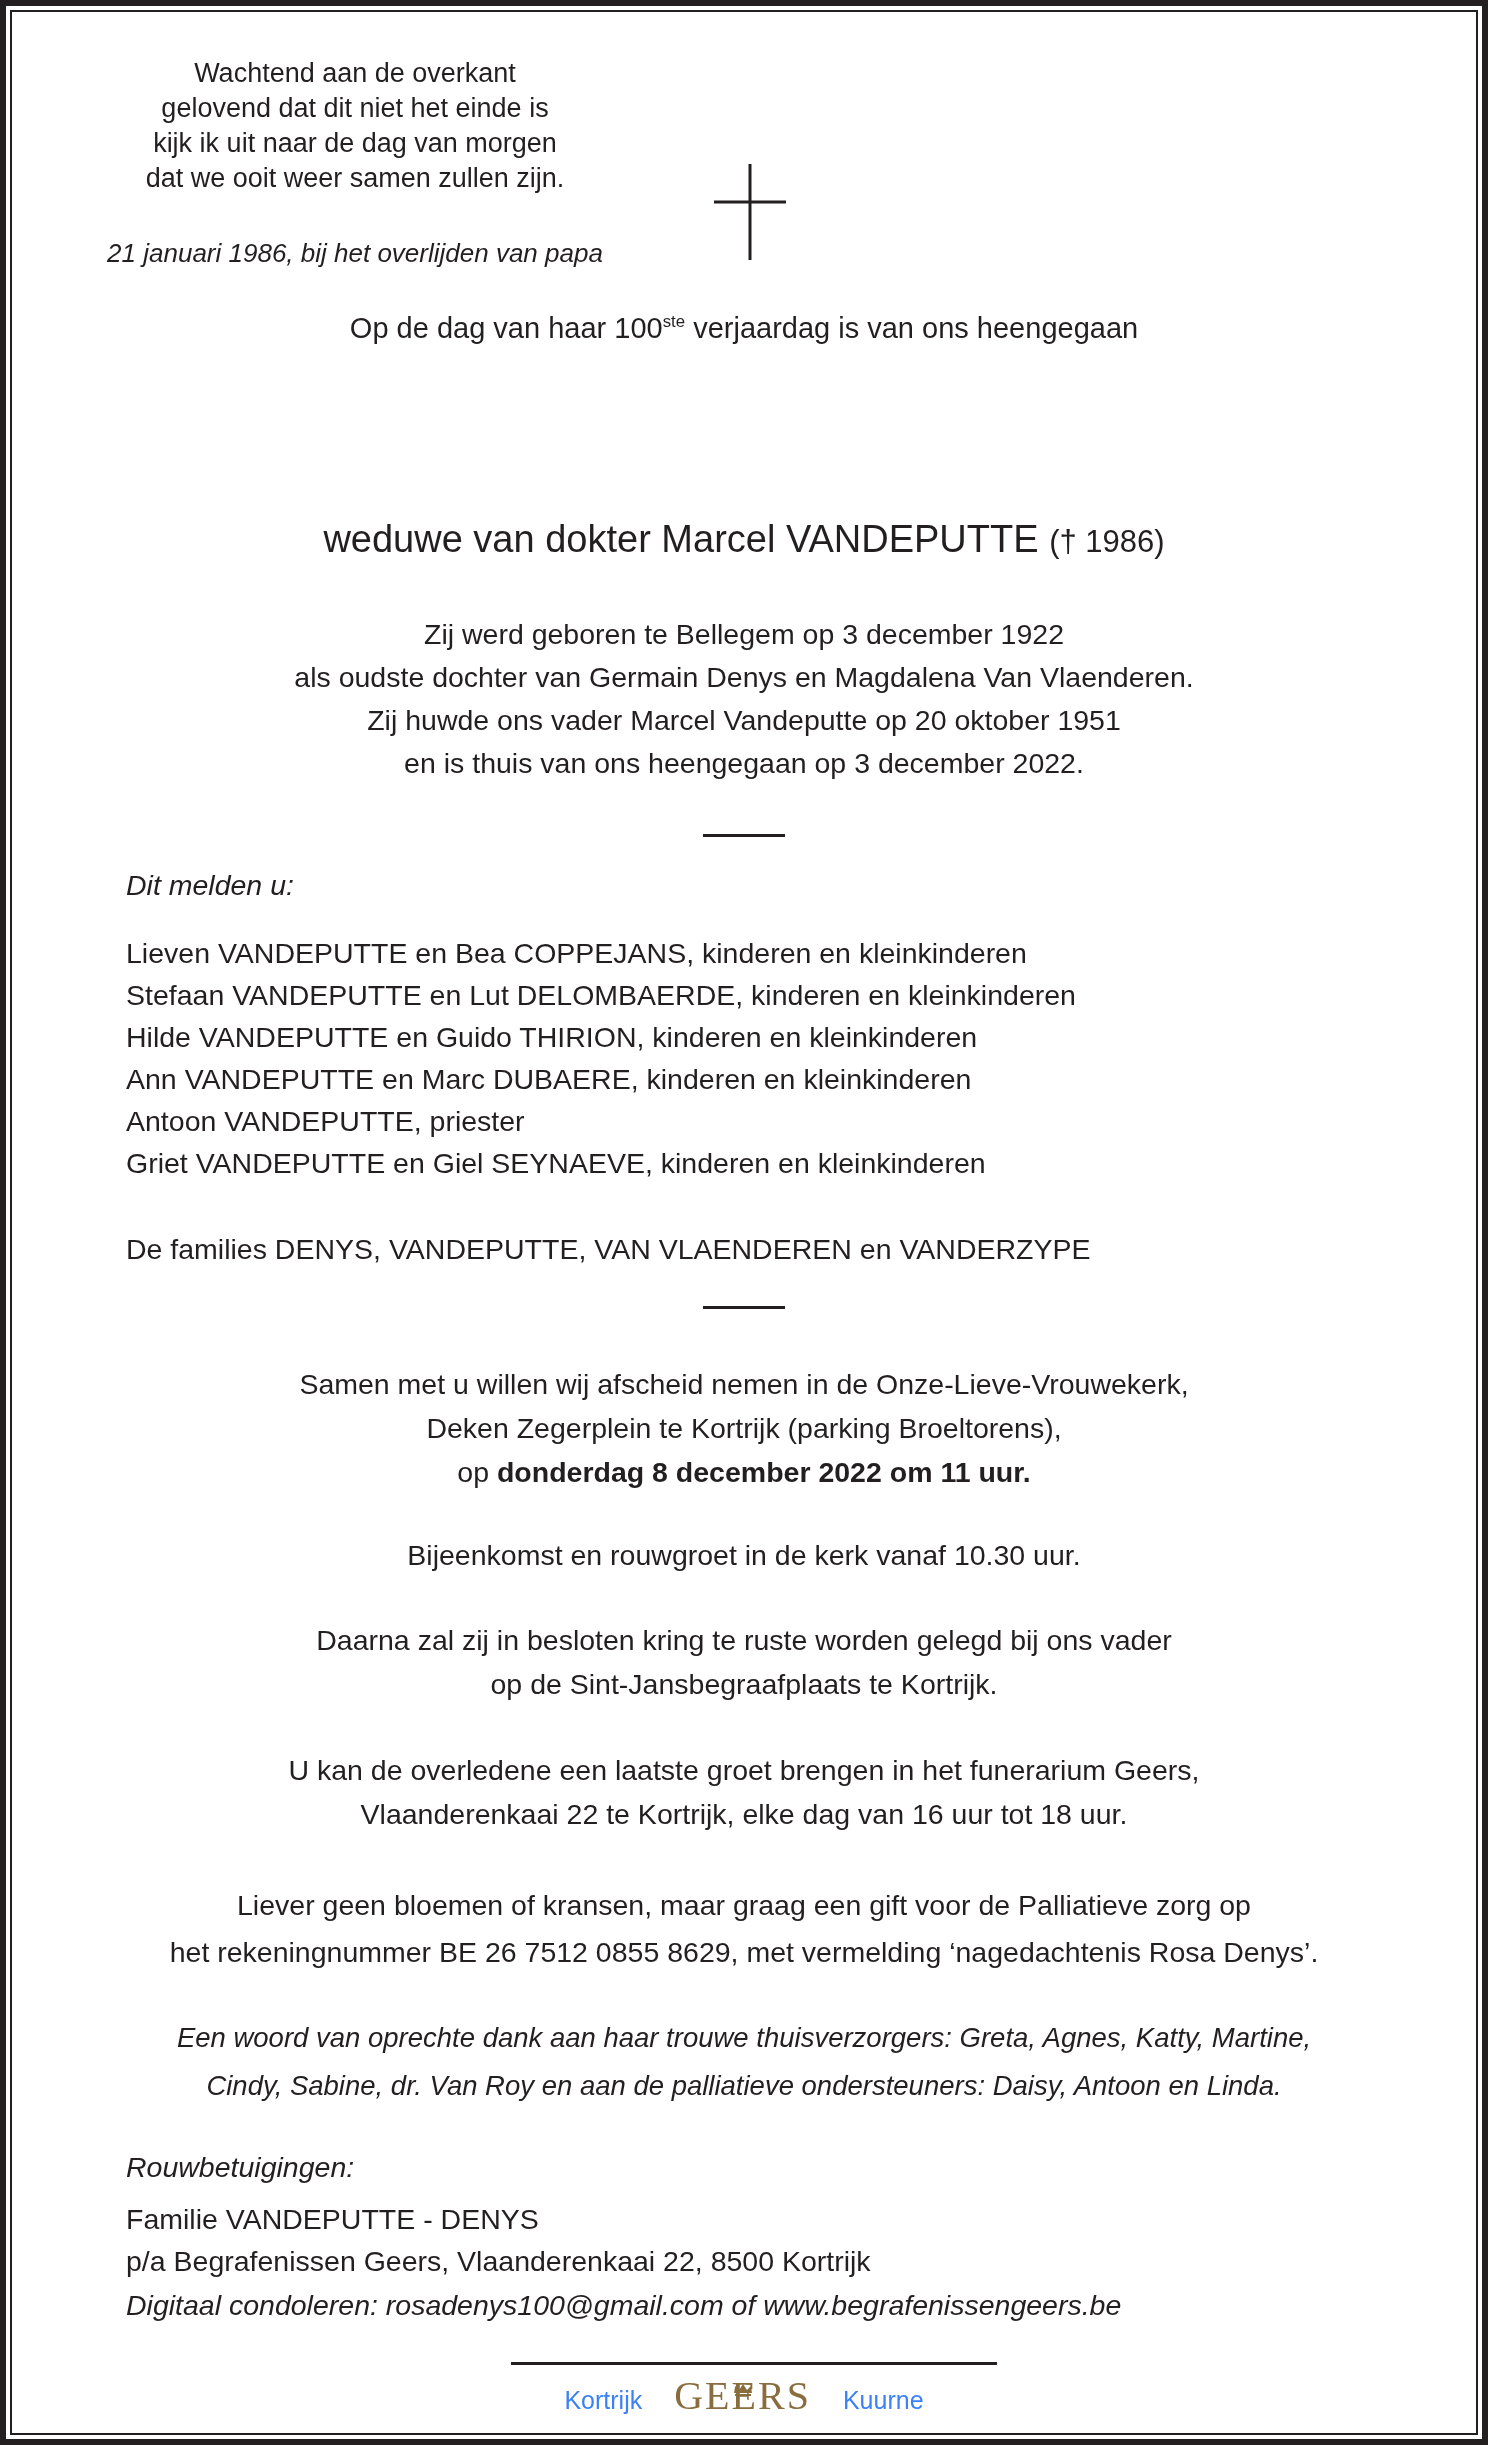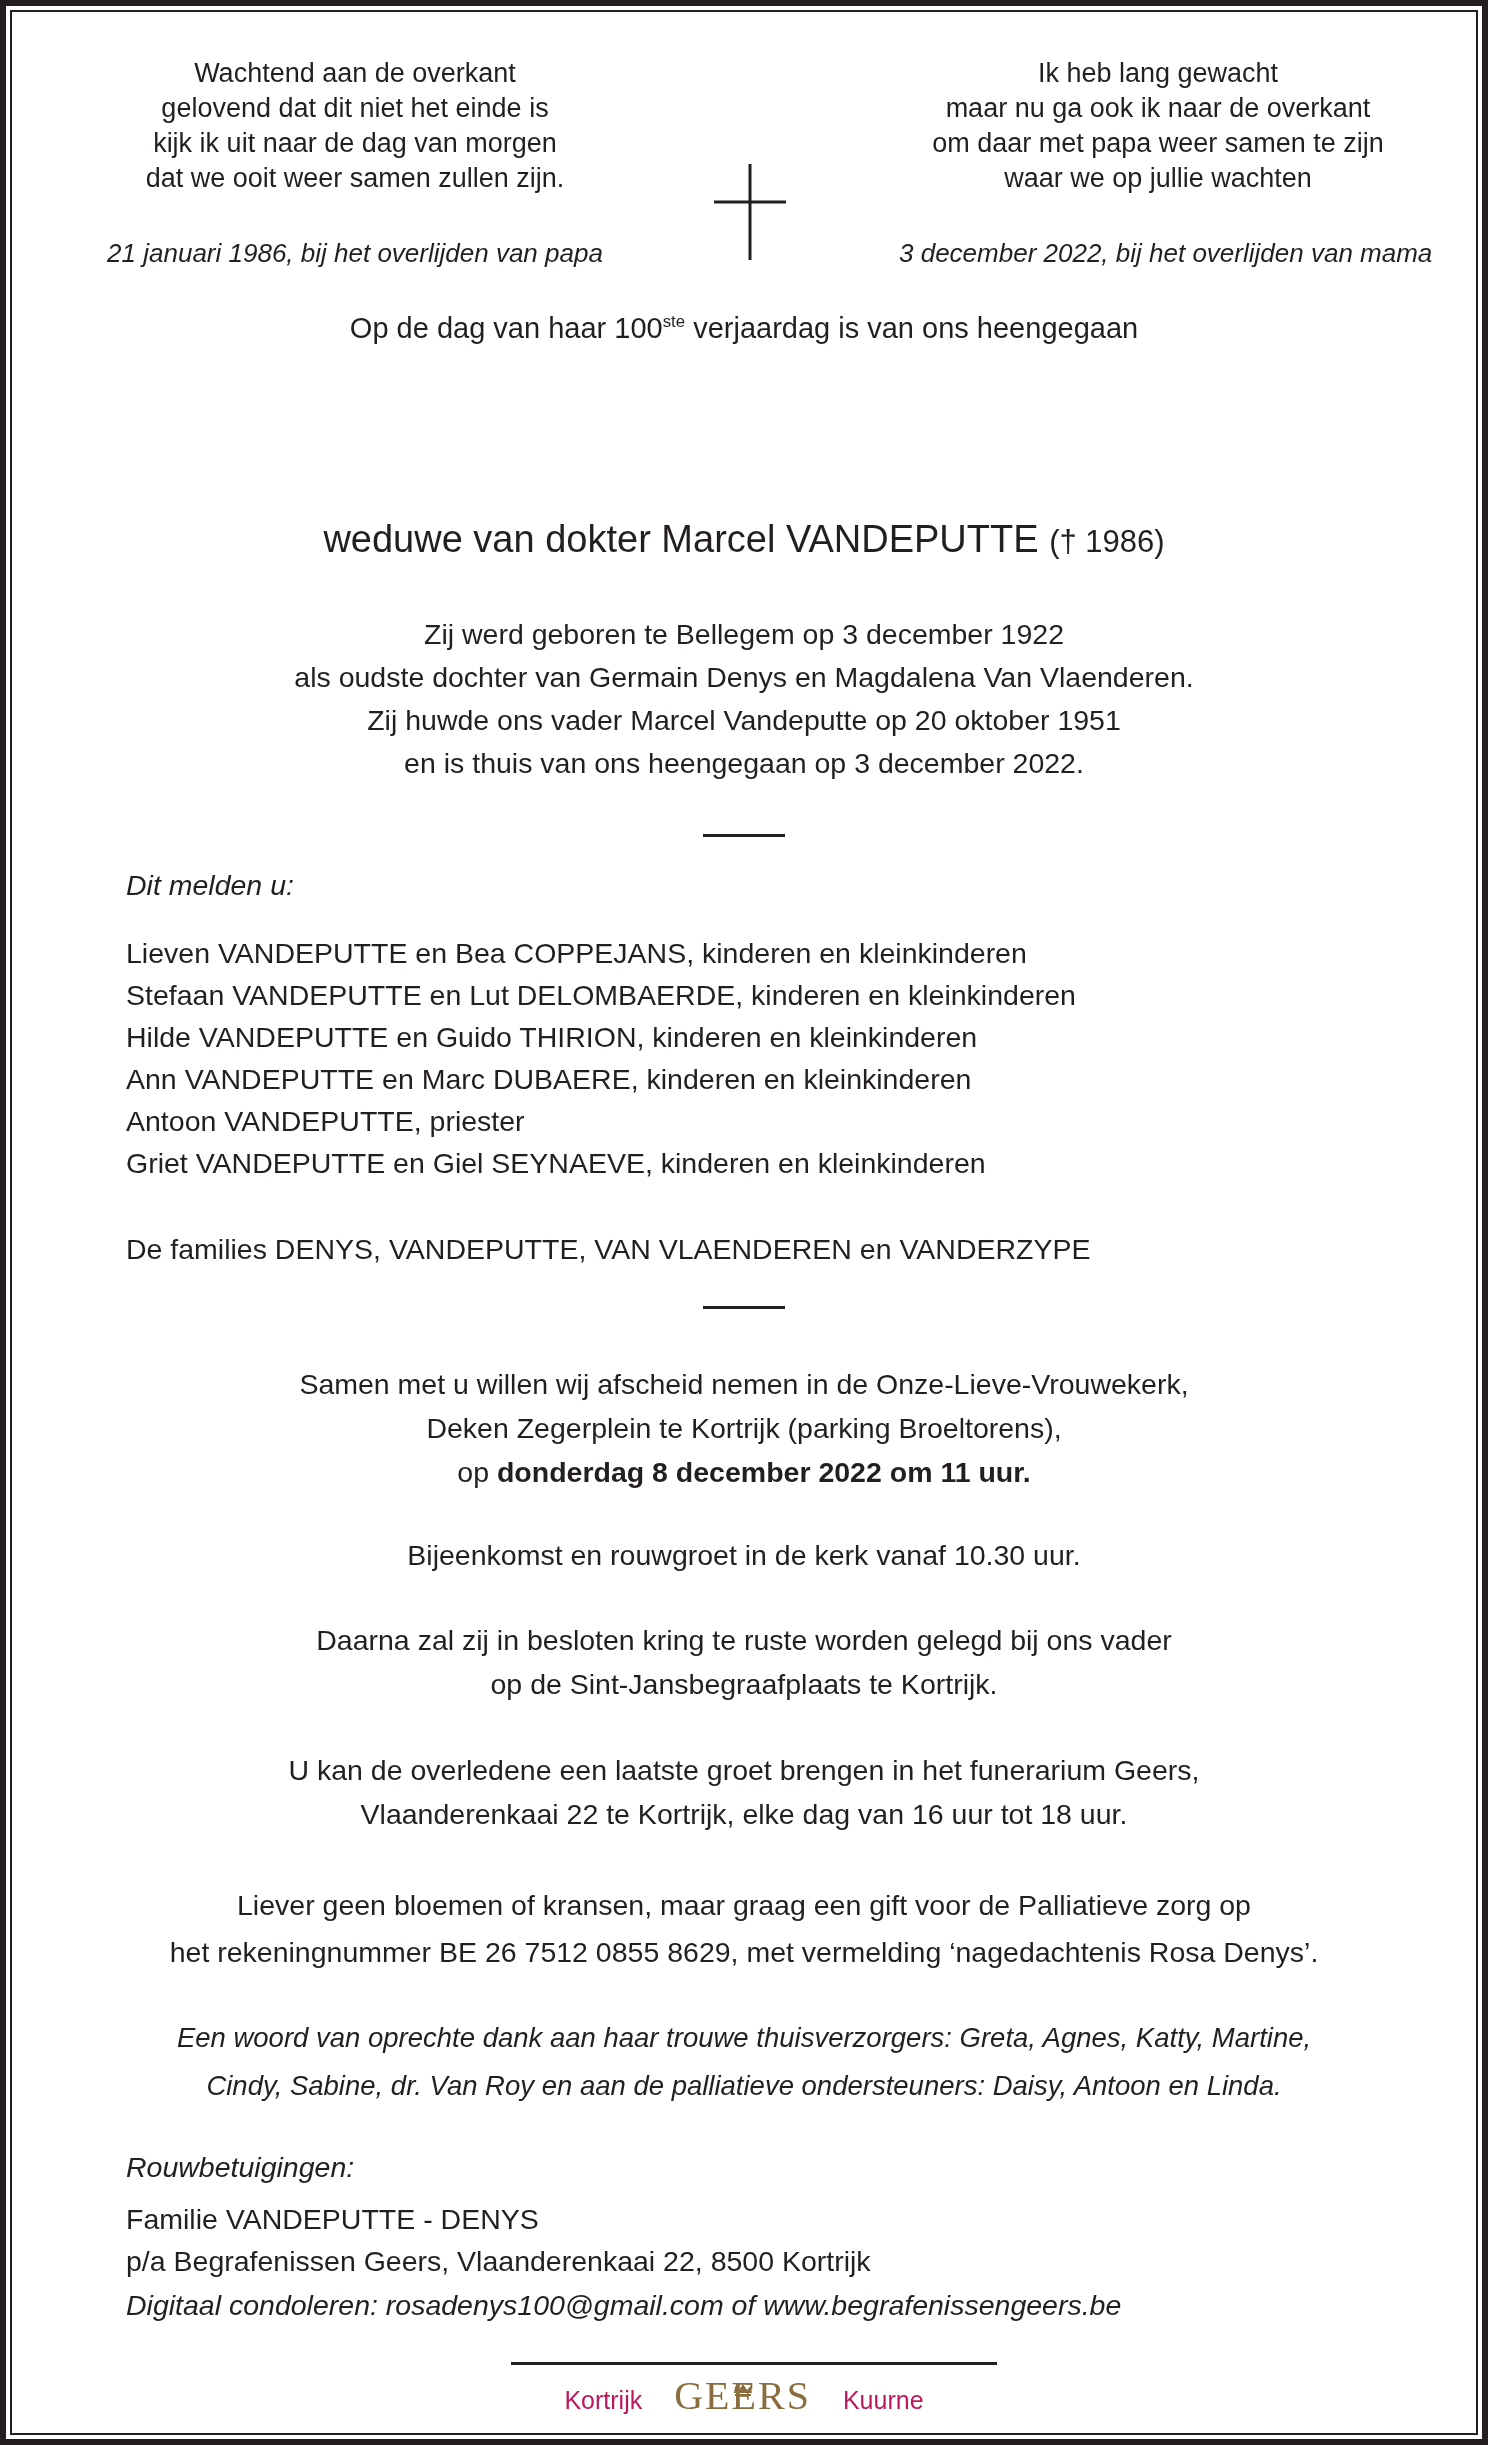--- a/index.html
+++ b/index.html
@@ -32,21 +32,21 @@
   .widow-line { font-size:38px; }
   .widow-line .suffix { font-size:31px; }
 
   .body-text { font-size:28.5px; line-height:43px; }
   .tight { line-height:42px; }
 
   .divider { height:0; border-top:3px solid #231f20; width:82px; left:50%; transform:translateX(-50%); }
   .long-line { height:0; border-top:3px solid #231f20; }
 
   .footer-row { left:0; right:0; display:flex; justify-content:center; align-items:baseline; gap:32px; }
-  .footer-city { font-size:25px; color:#be185d; }
+  .footer-city { font-size:25px; color:#3b82f6; }
   .brand { font-family:"Liberation Serif", serif; font-size:40px; letter-spacing:2px; position:relative; }
   .crown { position:absolute; left:50%; transform:translateX(-50%); top:-13px; }
 
   .cross-icon-wrap { left:706px; top:156px; width:76px; height:100px; }
 </style>
 </head>
 <body>
 
 <div class="sheet">
   <div class="frame"></div>
@@ -61,27 +61,20 @@
       <div class="quote-date">21 januari 1986, bij het overlijden van papa</div>
     </div>
 
     <div class="abs cross-icon-wrap">
       <svg width="76" height="100" viewBox="0 0 76 100" aria-hidden="true">
         <line x1="38" y1="2" x2="38" y2="98" stroke="#231f20" stroke-width="3"></line>
         <line x1="2" y1="40" x2="74" y2="40" stroke="#231f20" stroke-width="3"></line>
       </svg>
     </div>
 
-    <div class="abs quote" style="top:50px; left:893px; width:518px;">
-      <div>Ik heb lang gewacht</div>
-      <div>maar nu ga ook ik naar de overkant</div>
-      <div>om daar met papa weer samen te zijn</div>
-      <div>waar we op jullie wachten</div>
-      <div class="quote-date">3 december 2022, bij het overlijden van mama</div>
-    </div>
 
     <div class="abs center-block intro-line" style="top:306px;">
       <span>Op de dag van haar 100</span><sup>ste</sup><span> verjaardag is van ons heengegaan</span>
     </div>
 
 
     <div class="abs center-block widow-line" style="top:512px;">
       <span>weduwe van dokter Marcel VANDEPUTTE</span>
       <span class="suffix">(† 1986)</span>
     </div>

